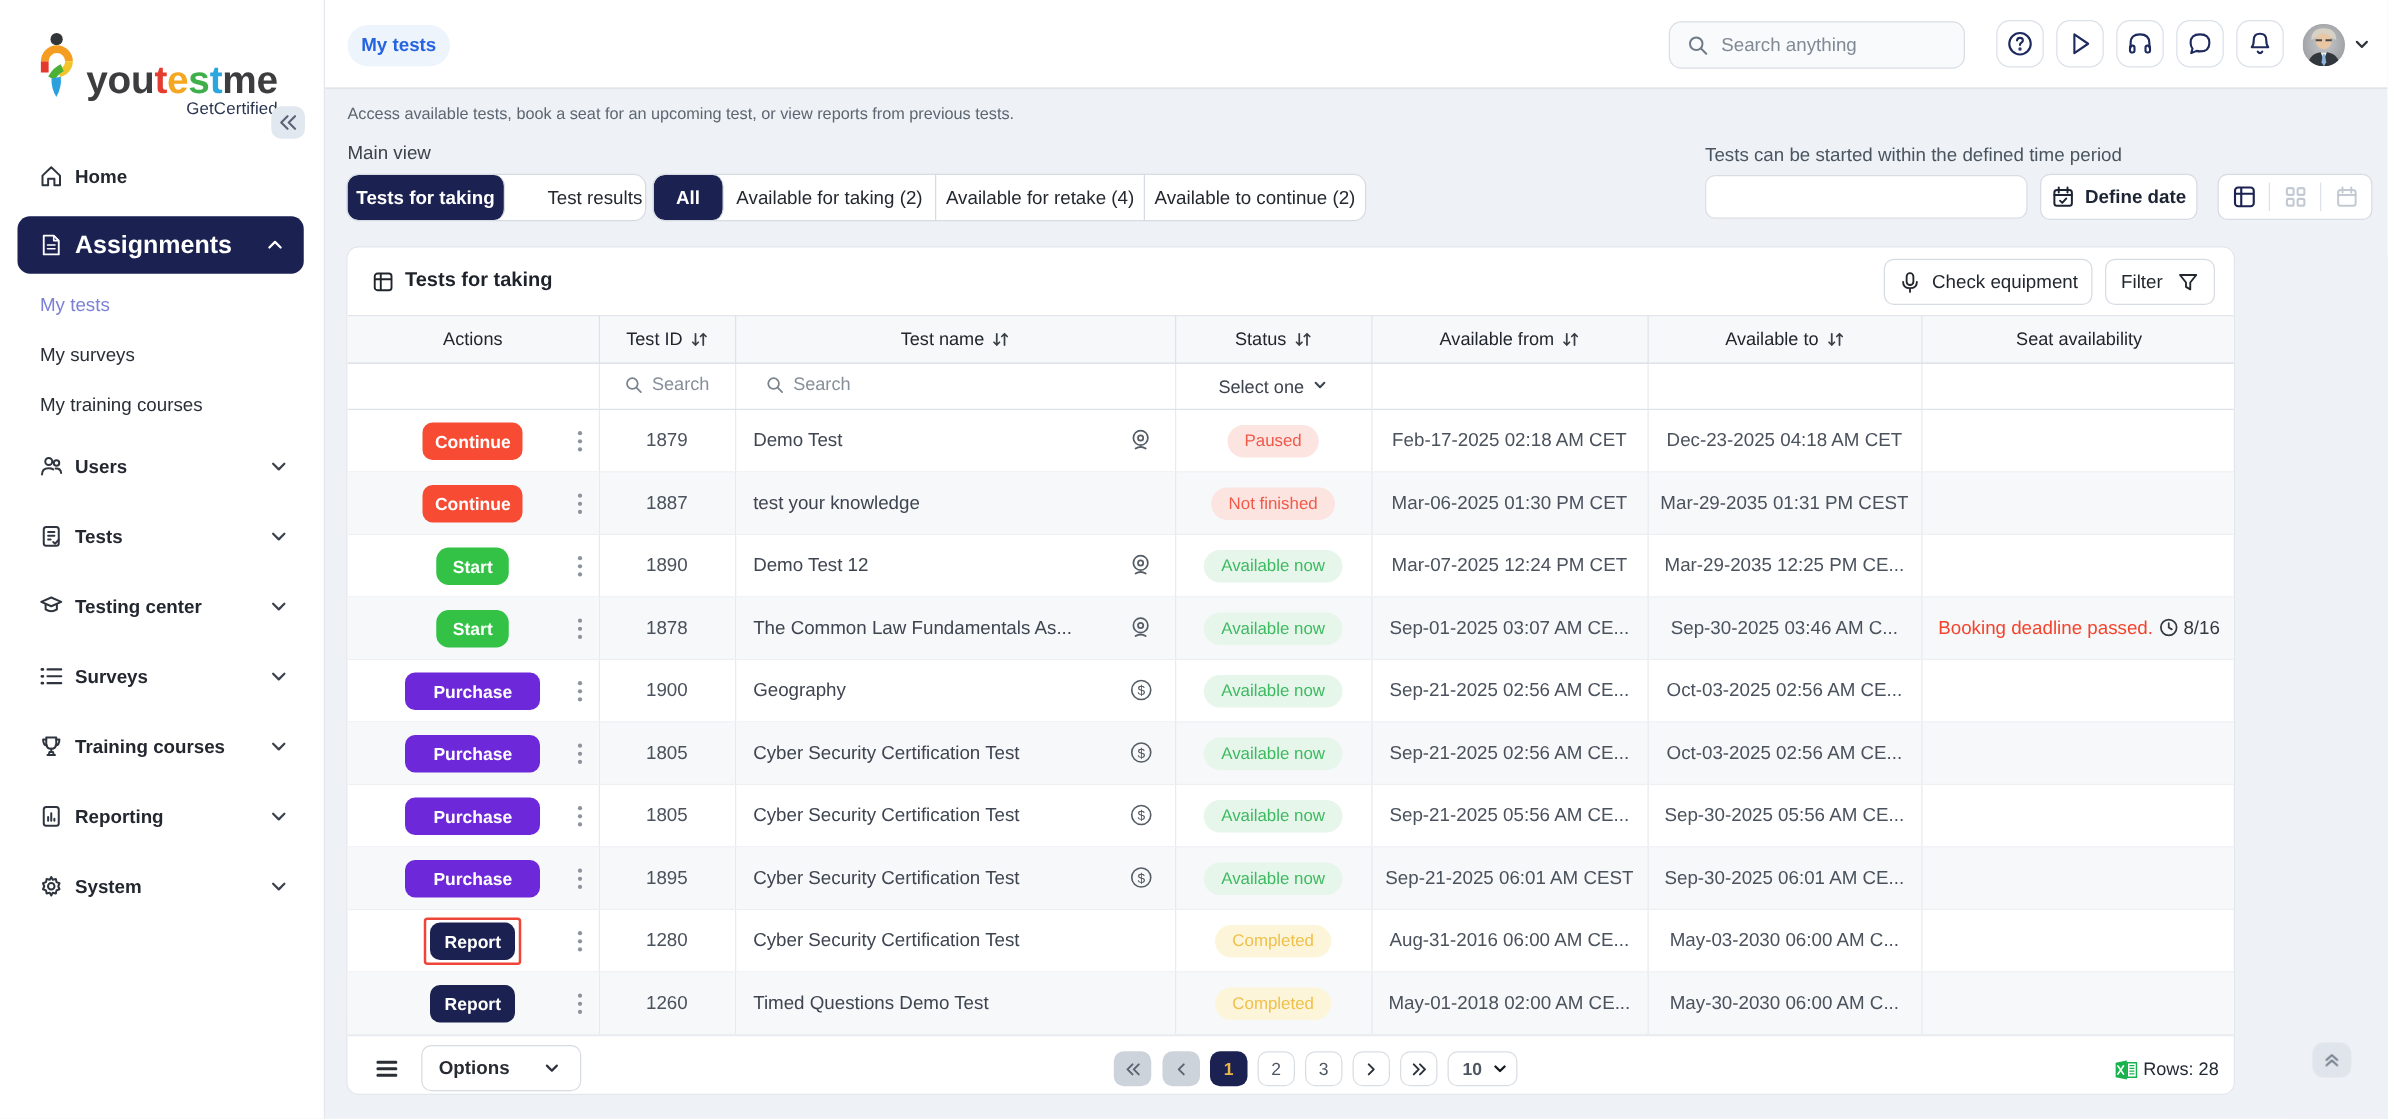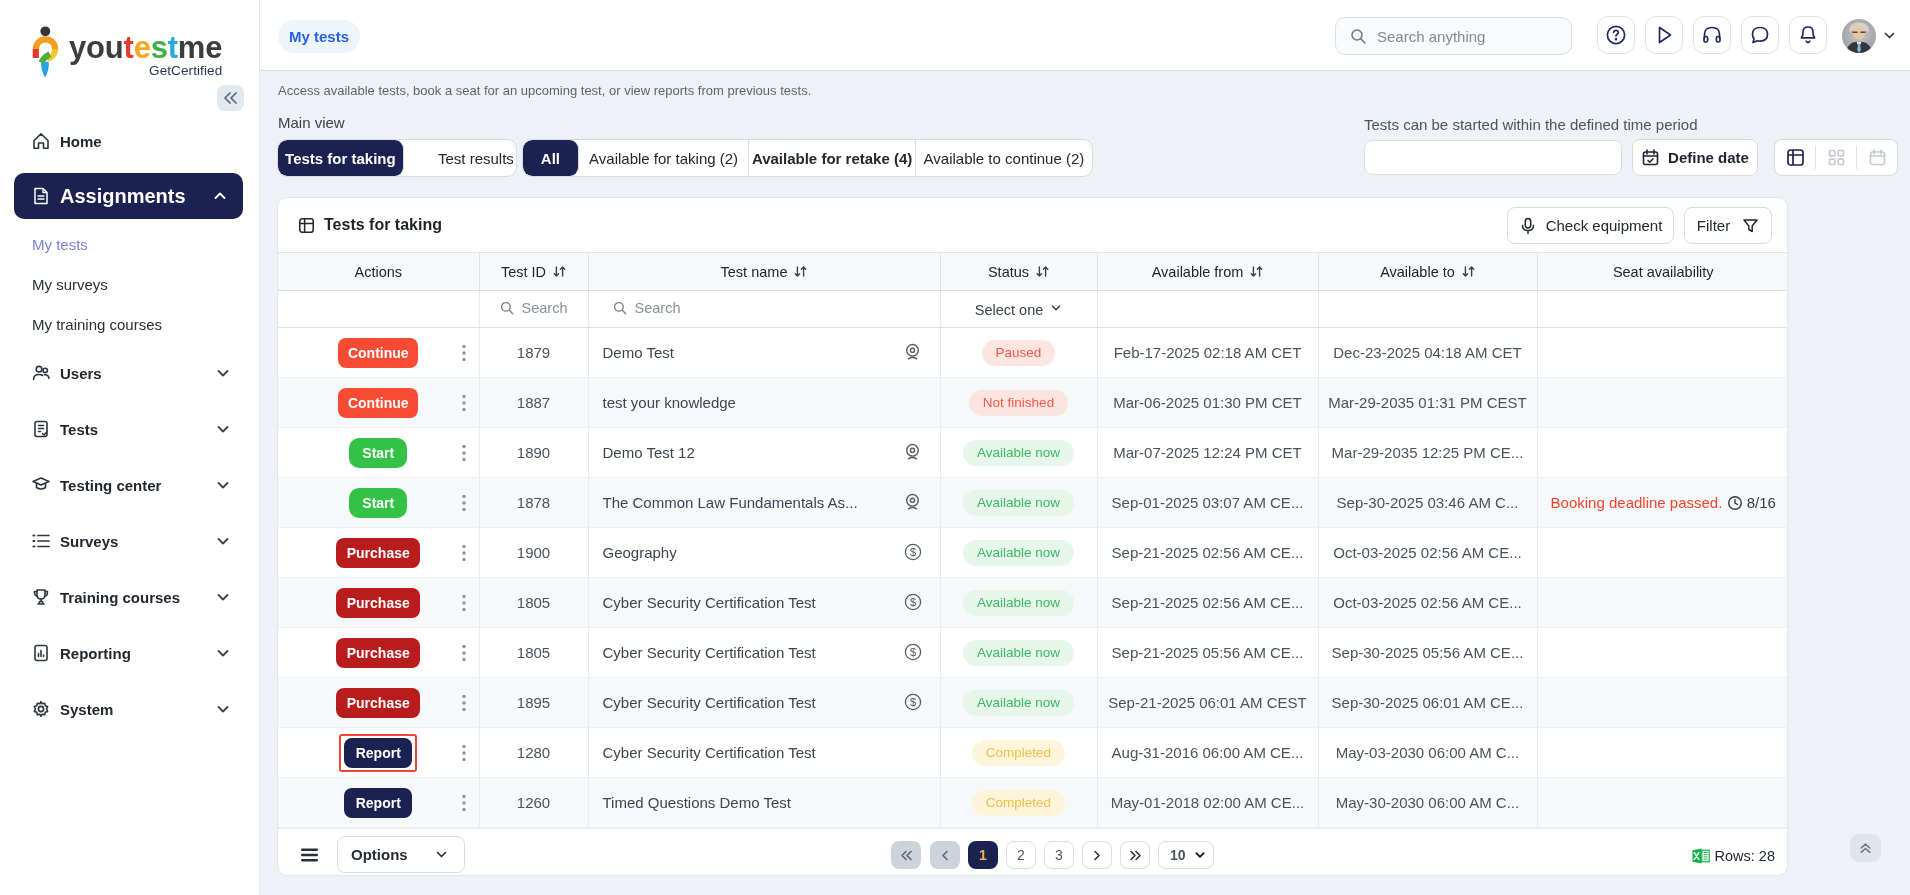--- a/index.html
+++ b/index.html
@@ -1,21 +1,21 @@
 <!DOCTYPE html>
 <html><head>
 <meta charset="utf-8">
 <style>
 * { margin:0; padding:0; box-sizing:border-box; }
 html,body { width:1910px; height:895px; overflow:hidden; }
 body { font-family:"Liberation Sans", sans-serif; background:#eef1f5; display:flex; color:#23272e; }
 
 .sidebar { width:260px; min-width:260px; height:895px; background:#fff; border-right:1px solid #e4e7eb; position:relative; }
 .logo { position:absolute; left:30px; top:24px; display:flex; }
-.logo-text { margin-left:8px; }
+.logo-text { margin-left:8px;margin-top:16px; }
 .logo-word { font-size:31px; font-weight:bold; letter-spacing:-0.2px; color:#3d3d3f; line-height:31px; margin-top:8px;}
 .logo-sub { font-size:13.5px; font-weight:normal; color:#2a3550; text-align:right; margin-top:0px; letter-spacing:0.1px;}
 .collapse-btn { position:absolute; right:15px; top:85px; width:27px; height:26px; background:#e2e8f0; border-radius:8px; display:flex; align-items:center; justify-content:center; color:#5b6577; }
 .nav-item { position:absolute; left:0; width:260px; display:flex; align-items:center; font-size:15px; font-weight:600; color:#23272f; }
 .nav-item .ic { position:absolute; left:31px; width:20px; height:20px; }
 .nav-item .lbl { position:absolute; left:60px; }
 .nav-item .chev { position:absolute; right:30px; width:14px; height:14px; }
 .assign-pill { position:absolute; left:14px; top:173px; width:229px; height:46px; background:#1b2150; border-radius:10px; color:#fff; display:flex; align-items:center; font-size:20px; font-weight:bold; }
 .assign-pill .ic { position:absolute; left:17px; width:20px; height:20px; }
 .assign-pill .lbl { position:absolute; left:46px; }
@@ -57,21 +57,21 @@
 tr.frow td { height:37px; border-bottom:1px solid #dfe3e8; border-right:1px solid #e7eaee; background:#fff; }
 tr.frow td:last-child { border-right:none; }
 tbody td { height:50px; border-bottom:1px solid #edf0f3; border-right:1px solid #e7eaee; font-size:15px; color:#4a525d; text-align:center; }
 tbody td:last-child { border-right:none; }
 tbody tr.alt td { background:#f7f8fa; }
 td.name { text-align:left; padding-left:14px; color:#3e4550; position:relative; }
 td.name .nic { position:absolute; right:17px; top:14px; }
 .abtn { display:inline-block; width:80px; height:30px; line-height:30px; border-radius:8px; color:#fff; font-size:14px; font-weight:bold; text-align:center; }
 .abtn.continue { background:#f74b33; }
 .abtn.start { background:#33c246; width:58px;border-radius:10px; }
-.abtn.purchase { background:#b91c1c; width:84px; }
+.abtn.purchase { background:#6d28d9; width:108px; }
 .abtn.report { background:#1b2150; width:68px; }
 .focus-wrap { display:inline-block; border:2px solid #ef4538; border-radius:3px; padding:2px 3px; line-height:0; }
 .acell { position:relative; }
 .dots { position:absolute; right:8px; top:15px; width:14px; height:20px; }
 .pill { display:inline-block; height:26px; line-height:26px; padding:0 14px; border-radius:13px; font-size:13.5px; font-weight:500; }
 .pill.paused { background:#fce4e1; color:#f15949; }
 .pill.notfin { background:#fce4e1; color:#f15949; }
 .pill.avail { background:#e7f6eb; color:#3cba60; }
 .pill.compl { background:#fdf5da; color:#efc04b; }
 .seat-warn { color:#f4432c; }
@@ -271,21 +271,21 @@
     <div class="desc">Access available tests, book a seat for an upcoming test, or view reports from previous tests.</div>
     <div class="sec-label" style="left:18px;">Main view</div>
     <div class="sec-label" style="left:262px;margin-top:32px;">Filters</div>
     <div class="seg-group" style="left:17px;width:240px;">
       <div class="seg active" style="width:127px;">Tests for taking</div>
       <div class="seg" style="width:113px;padding-left:32px;">Test results</div>
     </div>
     <div class="seg-group" style="left:262px;width:571px;">
       <div class="seg active" style="width:58px;">All</div>
       <div class="seg" style="width:177px;">Available for taking (2)</div>
-      <div class="seg" style="width:173px;font-weight:bold;">Available for retake (4)</div>
+      <div class="seg" style="width:173px;">Available for retake (4)</div>
       <div class="seg" style="width:183px;">Available to continue (2)</div>
     </div>
     <div class="right-label">Tests can be started within the defined time period</div>
     <div class="date-input"></div>
     <div class="define-btn">
       <svg width="19" height="19" viewBox="0 0 19 19" fill="none" stroke="#1d2433" stroke-width="1.6" stroke-linecap="round" stroke-linejoin="round">
           <rect x="2.5" y="4" width="14" height="12.5" rx="2"></rect>
           <path d="M6 2 v4 M13 2 v4 M2.5 8 h14"></path>
           <path d="M7 12.5 l1.8 1.8 3.2-3.5" stroke-width="1.5"></path>
         </svg>

